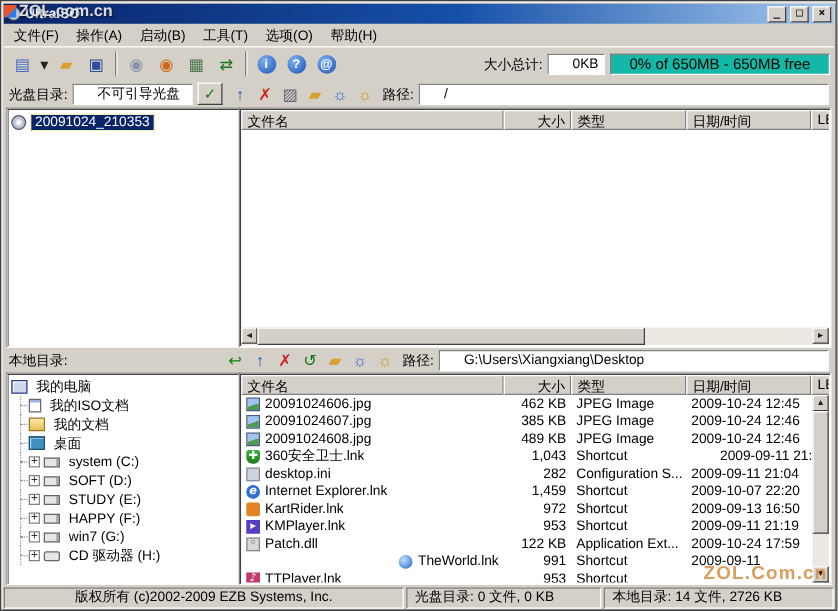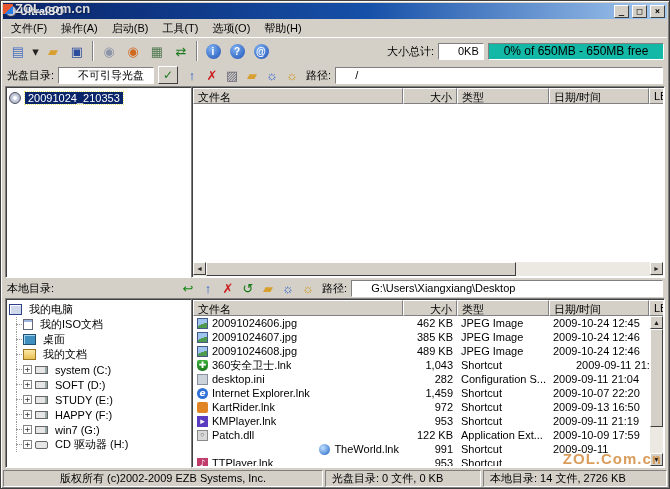--- a/index.html
+++ b/index.html
@@ -265,26 +265,26 @@
       <div class="tree">
           <div class="tree-item">
             <span class="t-icon computer-icon"></span>
             <span class="t-label">我的电脑</span>
           </div>
           <div class="tree-item child">
             <span class="t-icon iso-doc-icon"></span>
             <span class="t-label">我的ISO文档</span>
           </div>
           <div class="tree-item child">
+            <span class="t-icon my-docs-icon"></span>
+            <span class="t-label">我的文档</span>
+          </div>
+          <div class="tree-item child">
             <span class="t-icon desktop-icon"></span>
             <span class="t-label">桌面</span>
-          </div>
-          <div class="tree-item child">
-            <span class="t-icon my-docs-icon"></span>
-            <span class="t-label">我的文档</span>
           </div>
           <div class="tree-item child">
             <span class="expander">+</span>
             <span class="t-icon drive-icon"></span>
             <span class="t-label">system (C:)</span>
           </div>
           <div class="tree-item child">
             <span class="expander">+</span>
             <span class="t-icon drive-icon"></span>
             <span class="t-label">SOFT (D:)</span>
@@ -392,21 +392,21 @@
             <div class="cell" style="width: 92px;">Shortcut</div>
             <div class="cell" style="width: 100px;">2009-09-11 21:19</div>
           </div>
           <div class="file-row">
             <div class="cell" style="width: 210px;">
               <span class="f-icon dll-icon">◦</span>
               <span class="fname">Patch.dll</span>
             </div>
             <div class="cell right" style="width: 54px;">122 KB</div>
             <div class="cell" style="width: 92px;">Application Ext...</div>
-            <div class="cell" style="width: 100px;">2009-10-09 17:59</div>
+            <div class="cell" style="width: 100px;">2009-10-24 17:59</div>
           </div>
           <div class="file-row">
             <div class="cell" style="width: 210px; justify-content: flex-end;">
               <span class="f-icon world-icon"></span>
               <span class="fname">TheWorld.lnk</span>
             </div>
             <div class="cell right" style="width: 54px;">991</div>
             <div class="cell" style="width: 92px;">Shortcut</div>
             <div class="cell" style="width: 100px;">2009-09-11</div>
           </div>

